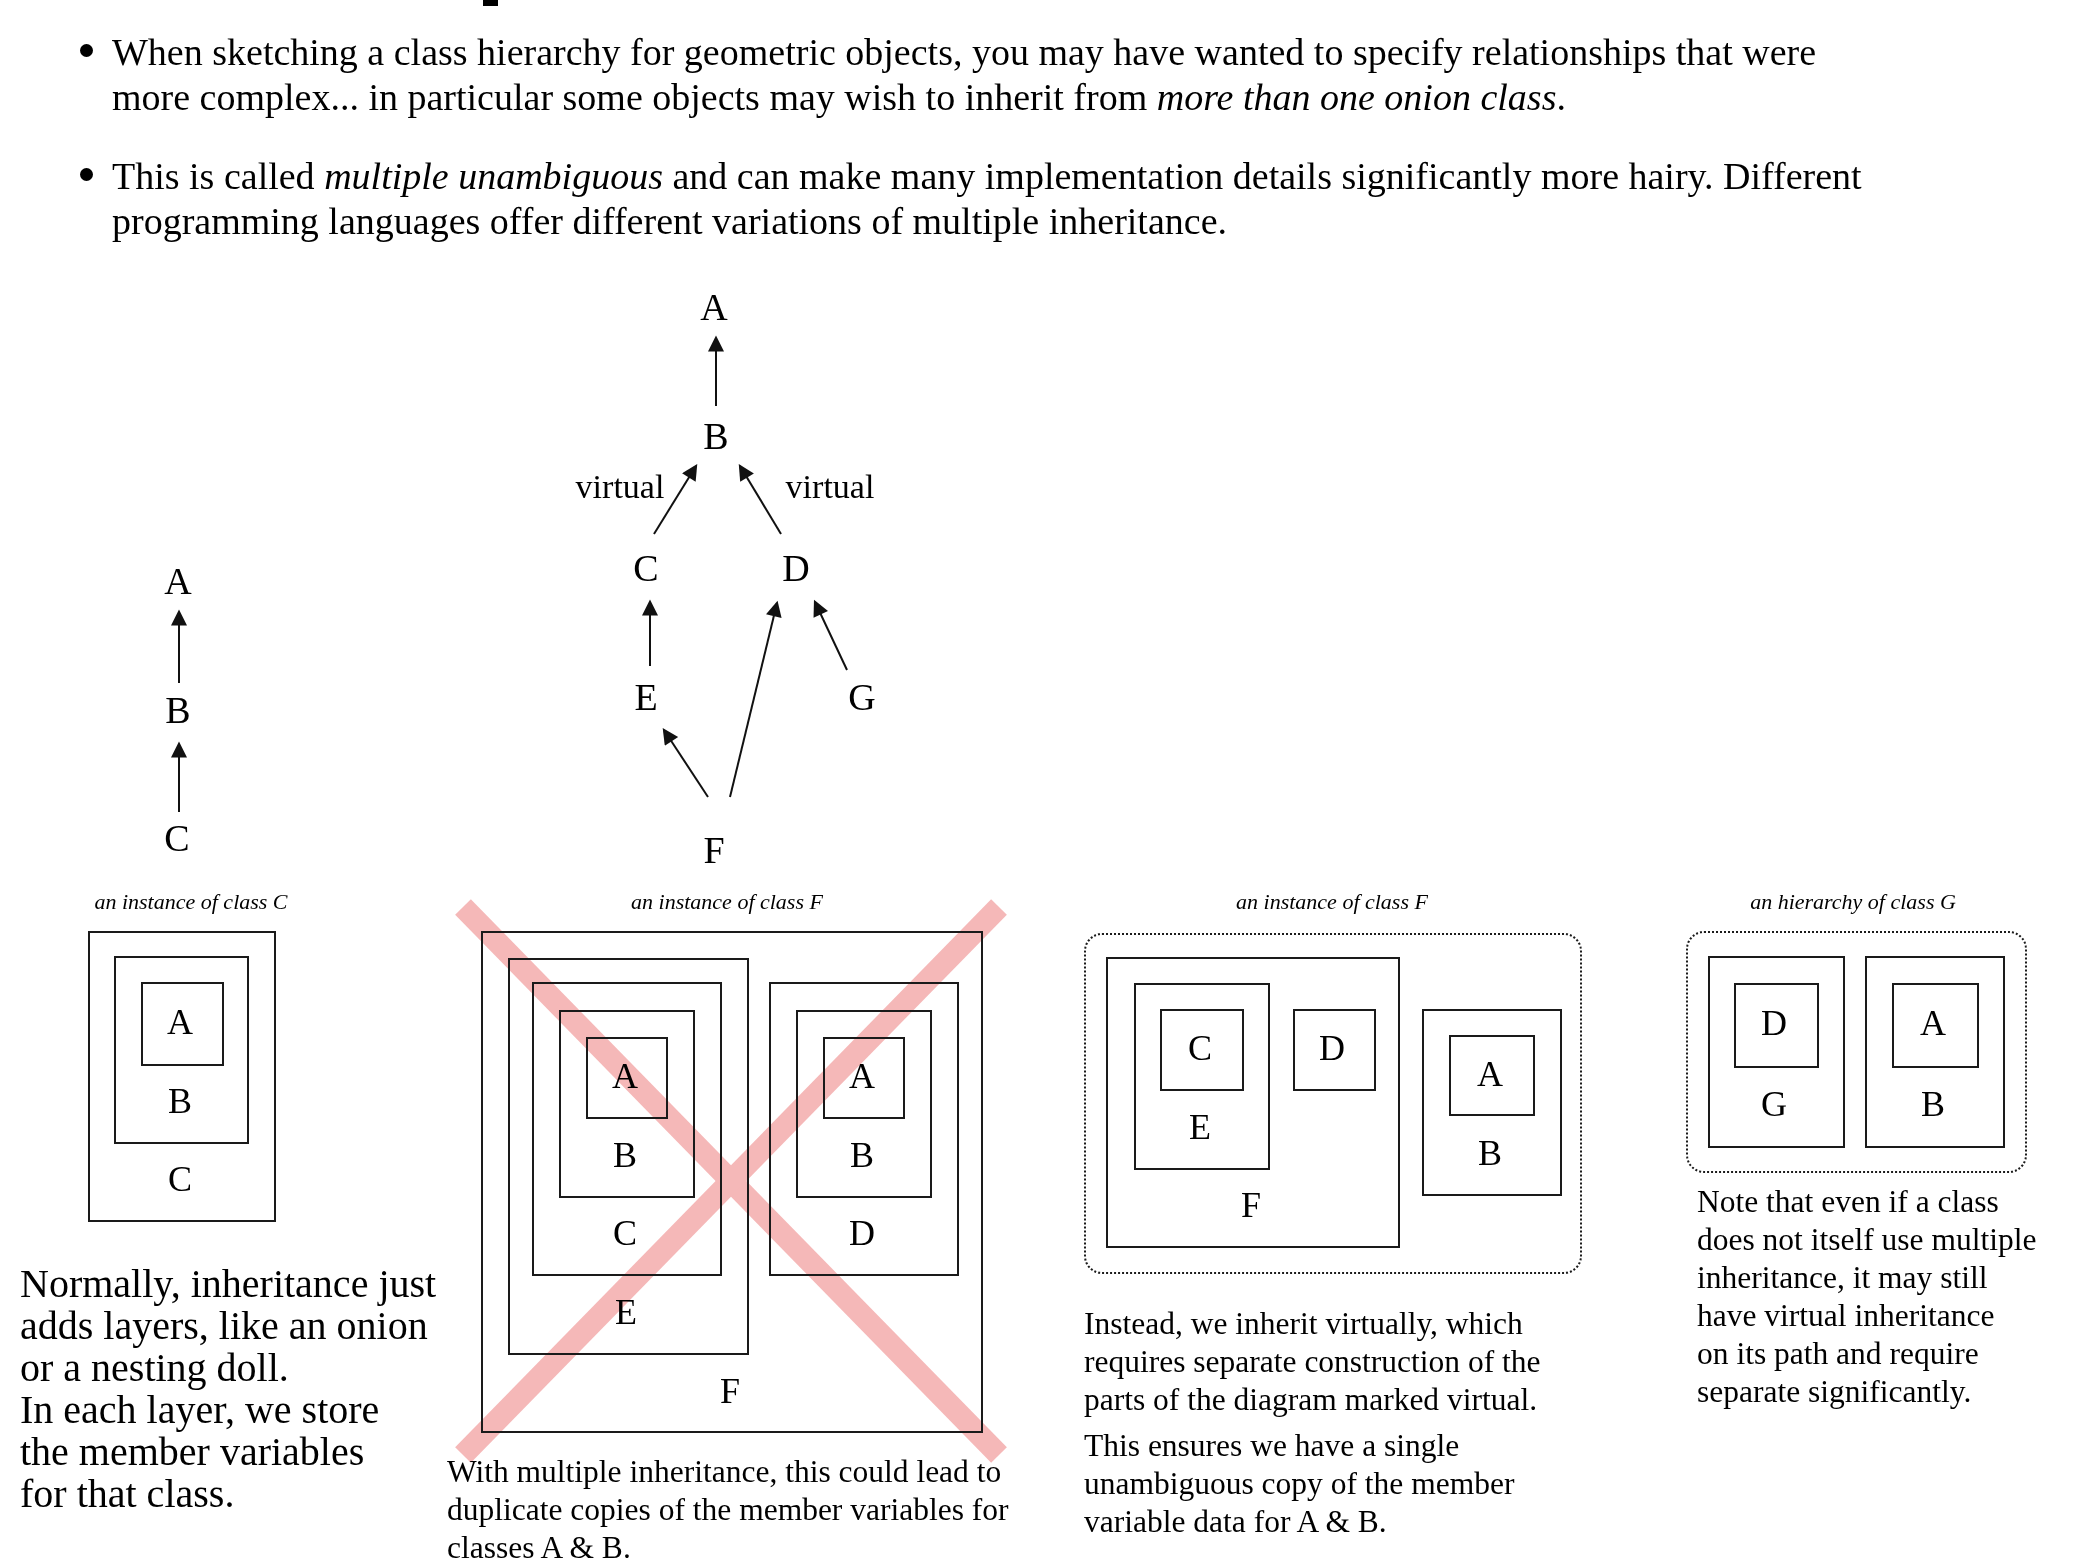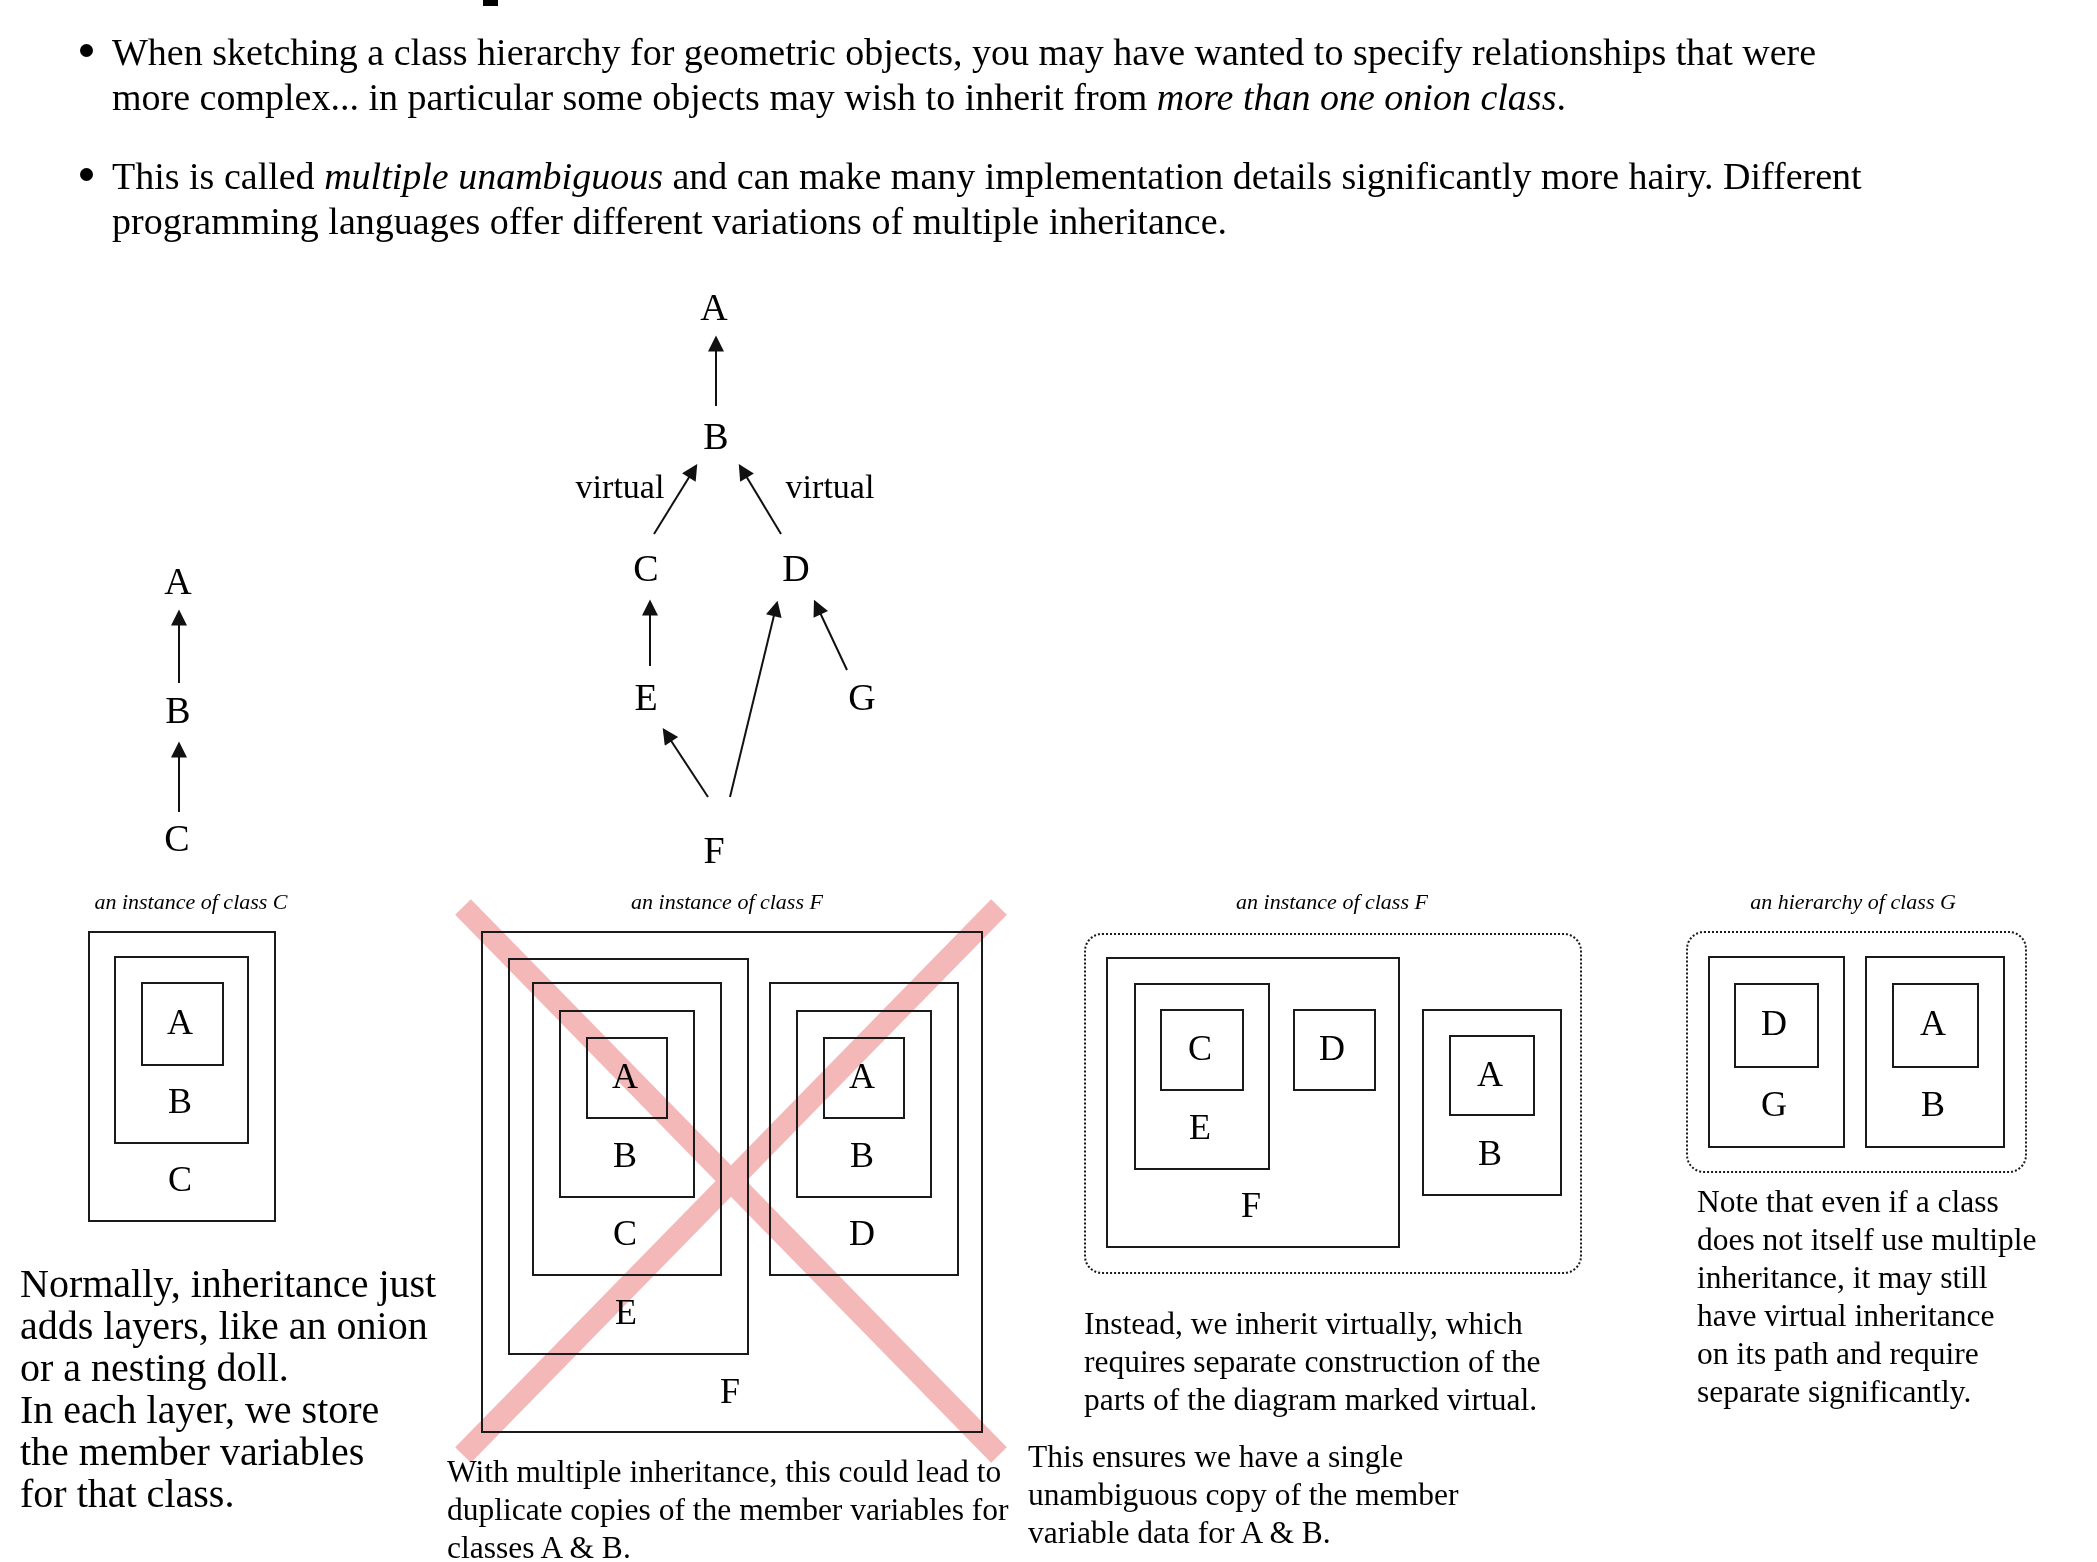--- a/index.html
+++ b/index.html
@@ -135,21 +135,21 @@
   <div class="bx" style="left:1449px;top:1035px;width:82px;height:77px;"></div>
   <div class="lbl" style="left:1200px;top:1048px;">C</div>
   <div class="lbl" style="left:1332px;top:1048px;">D</div>
   <div class="lbl" style="left:1200px;top:1127px;">E</div>
   <div class="lbl" style="left:1251px;top:1205px;">F</div>
   <div class="lbl" style="left:1490px;top:1074px;">A</div>
   <div class="lbl" style="left:1490px;top:1153px;">B</div>
   <div class="cap" style="left:1084px;top:1305px;width:520px;">Instead, we inherit virtually, which
 requires separate construction of the
 parts of the diagram marked virtual.</div>
-  <div class="cap" style="left:1028px;top:1427px;width:520px;margin-top:11px;">This ensures we have a single
+  <div class="cap" style="left:1084px;top:1427px;width:520px;">This ensures we have a single
 unambiguous copy of the member
 variable data for A &amp; B.</div>
 </div>
 
 <div>
   <div class="ptitle" style="left:1853px;top:884px;">an hierarchy of class G</div>
   <div class="dotted" style="left:1686px;top:931px;width:337px;height:238px;"></div>
   <div class="bx" style="left:1708px;top:956px;width:133px;height:188px;"></div>
   <div class="bx" style="left:1734px;top:983px;width:81px;height:81px;"></div>
   <div class="bx" style="left:1865px;top:956px;width:136px;height:188px;"></div>

